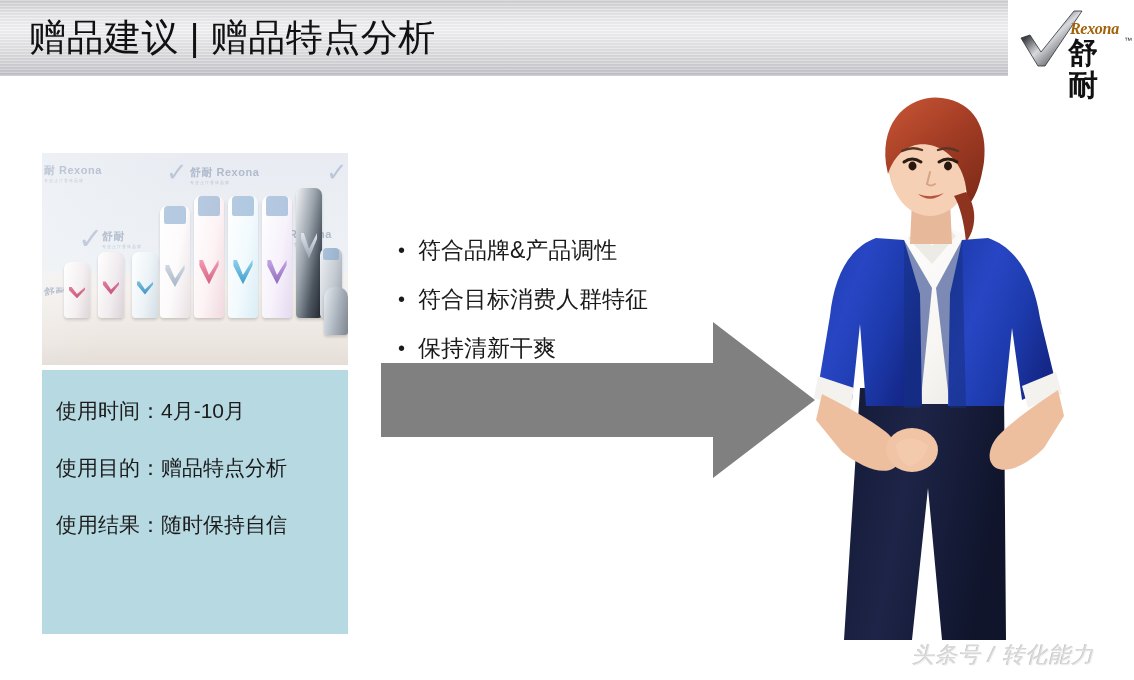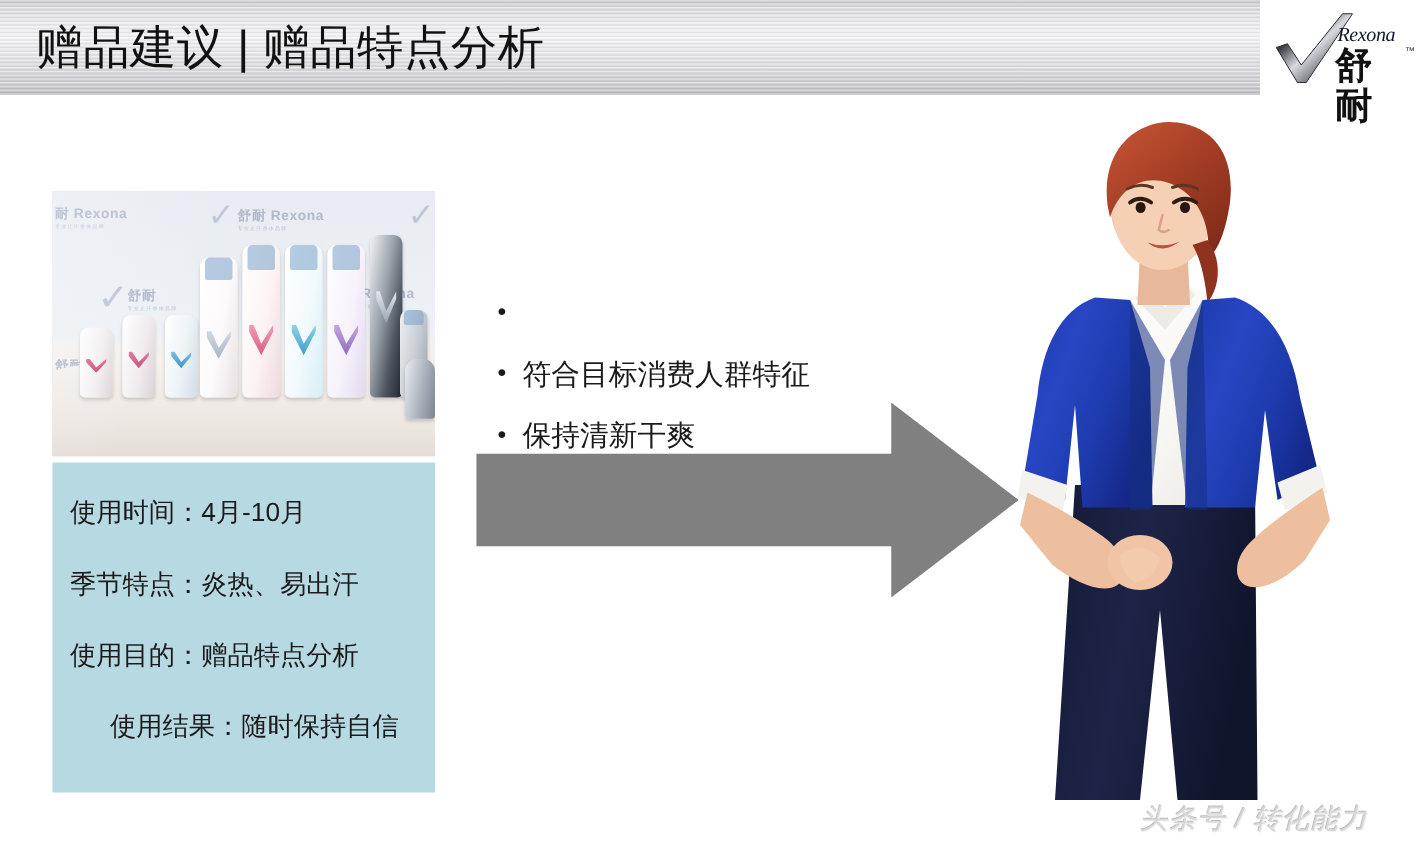--- a/index.html
+++ b/index.html
@@ -65,23 +65,23 @@
     top: 2px;
     width: 66px;
     height: 64px;
   }
   #brand-logo .wordmark-latin {
     position: absolute;
     left: 52px;
     top: 14px;
     font-family: "Liberation Serif", "DejaVu Serif", serif;
     font-size: 16px;
-    font-weight: 400;
+    font-weight: 700;
     font-style: italic;
-    color: #0f172a;
+    color: #a16207;
     letter-spacing: -0.3px;
   }
   #brand-logo .wordmark-cn {
     position: absolute;
     left: 50px;
     top: 31px;
     font-size: 30px;
     font-weight: 700;
     color: #111111;
     letter-spacing: 0px;
@@ -323,32 +323,32 @@
     <div class="bottle" style="left:278px; width:22px; height:70px; background:linear-gradient(100deg,#eef1f4,#c6ccd3 55%,#98a0a9);">
       <div class="cap"></div>
     </div>
     <div class="bottle" style="left:282px; bottom:14%; width:24px; height:48px; border-radius:10px 10px 3px 3px; background:linear-gradient(100deg,#e9edf1,#aab3bd 55%,#7d858f);"></div>
 
     <div class="glare"></div>
   </div>
 
   <div id="info-box">
     <div class="info-line">使用时间：4月-10月</div>
-    <div class="info-line">季节特点：炎热、易出汗</div>
     <div class="info-line">使用目的：赠品特点分析</div>
     <div class="info-line">使用结果：随时保持自信</div>
   </div>
 
   <svg id="flow-arrow" viewBox="0 0 434 156">
     <path d="M0,41 L332,41 L332,0 L434,78 L332,156 L332,115 L0,115 Z" fill="#808080"></path>
   </svg>
 
   <div id="bullet-list">
     <div class="bullet-item">
       <span class="bullet-dot">•</span>
+      <span>符合品牌&amp;产品调性</span>
     </div>
     <div class="bullet-item">
       <span class="bullet-dot">•</span>
       <span>符合目标消费人群特征</span>
     </div>
     <div class="bullet-item">
       <span class="bullet-dot">•</span>
       <span>保持清新干爽</span>
     </div>
   </div>

